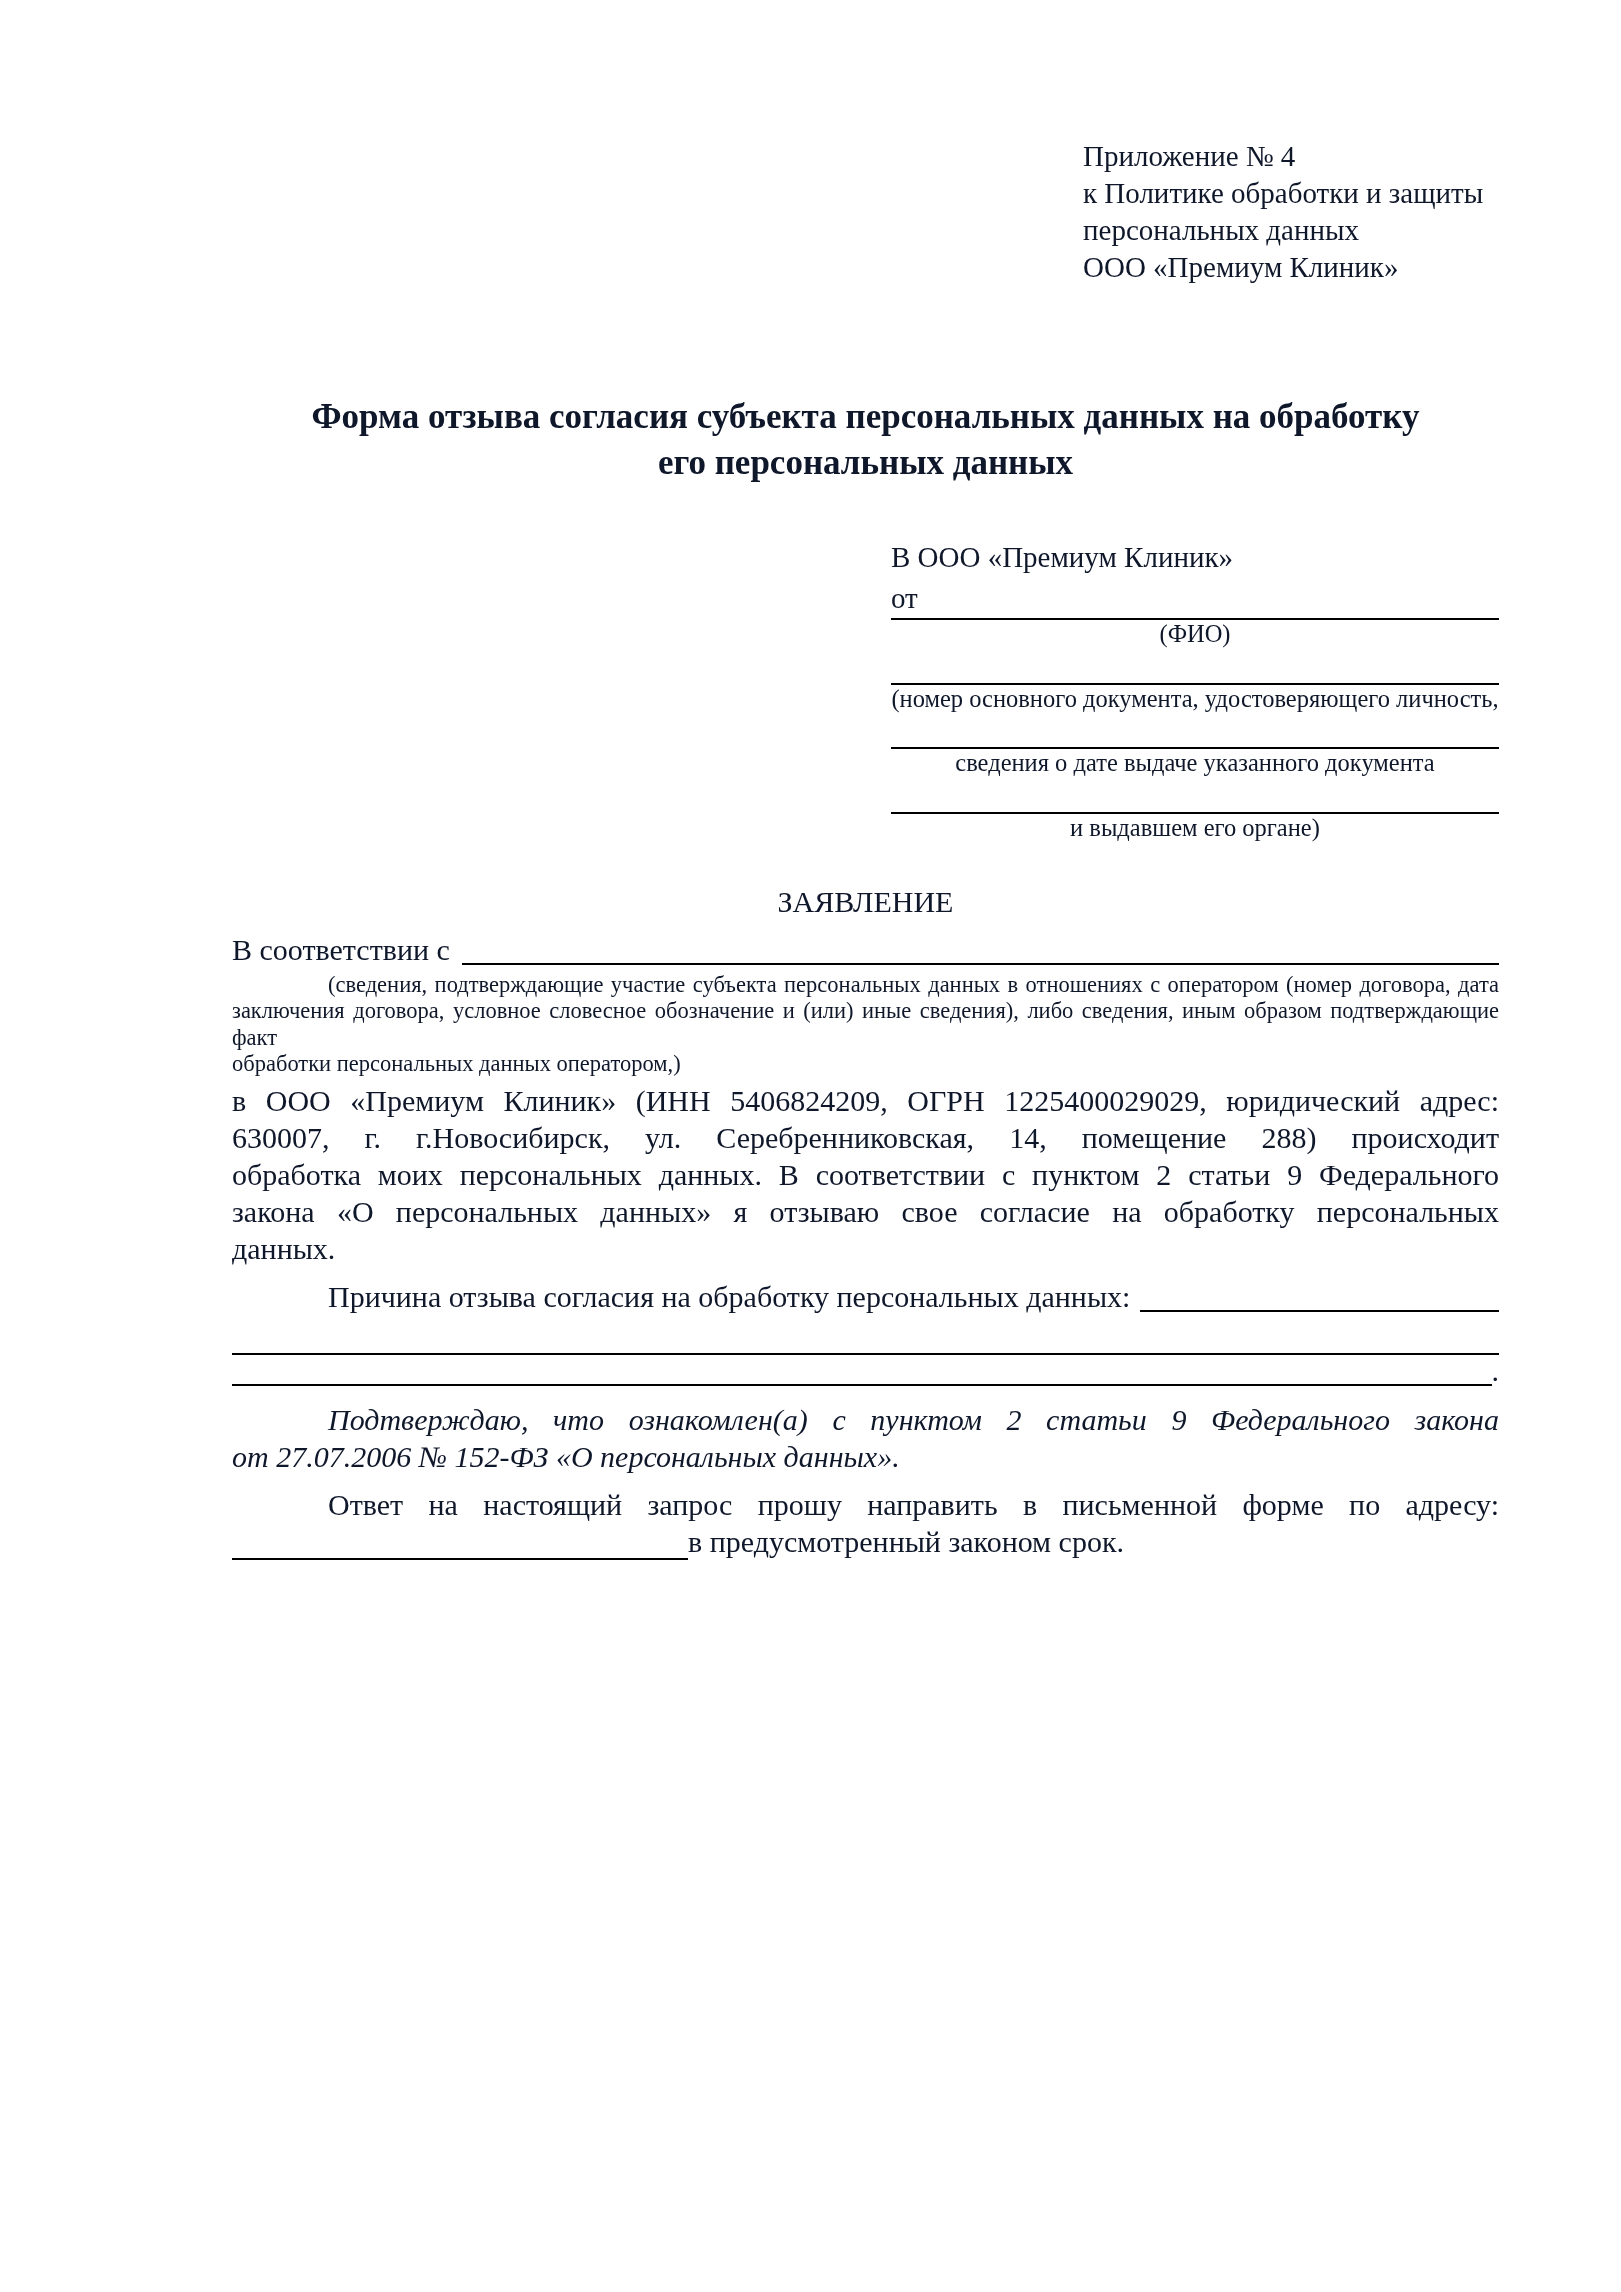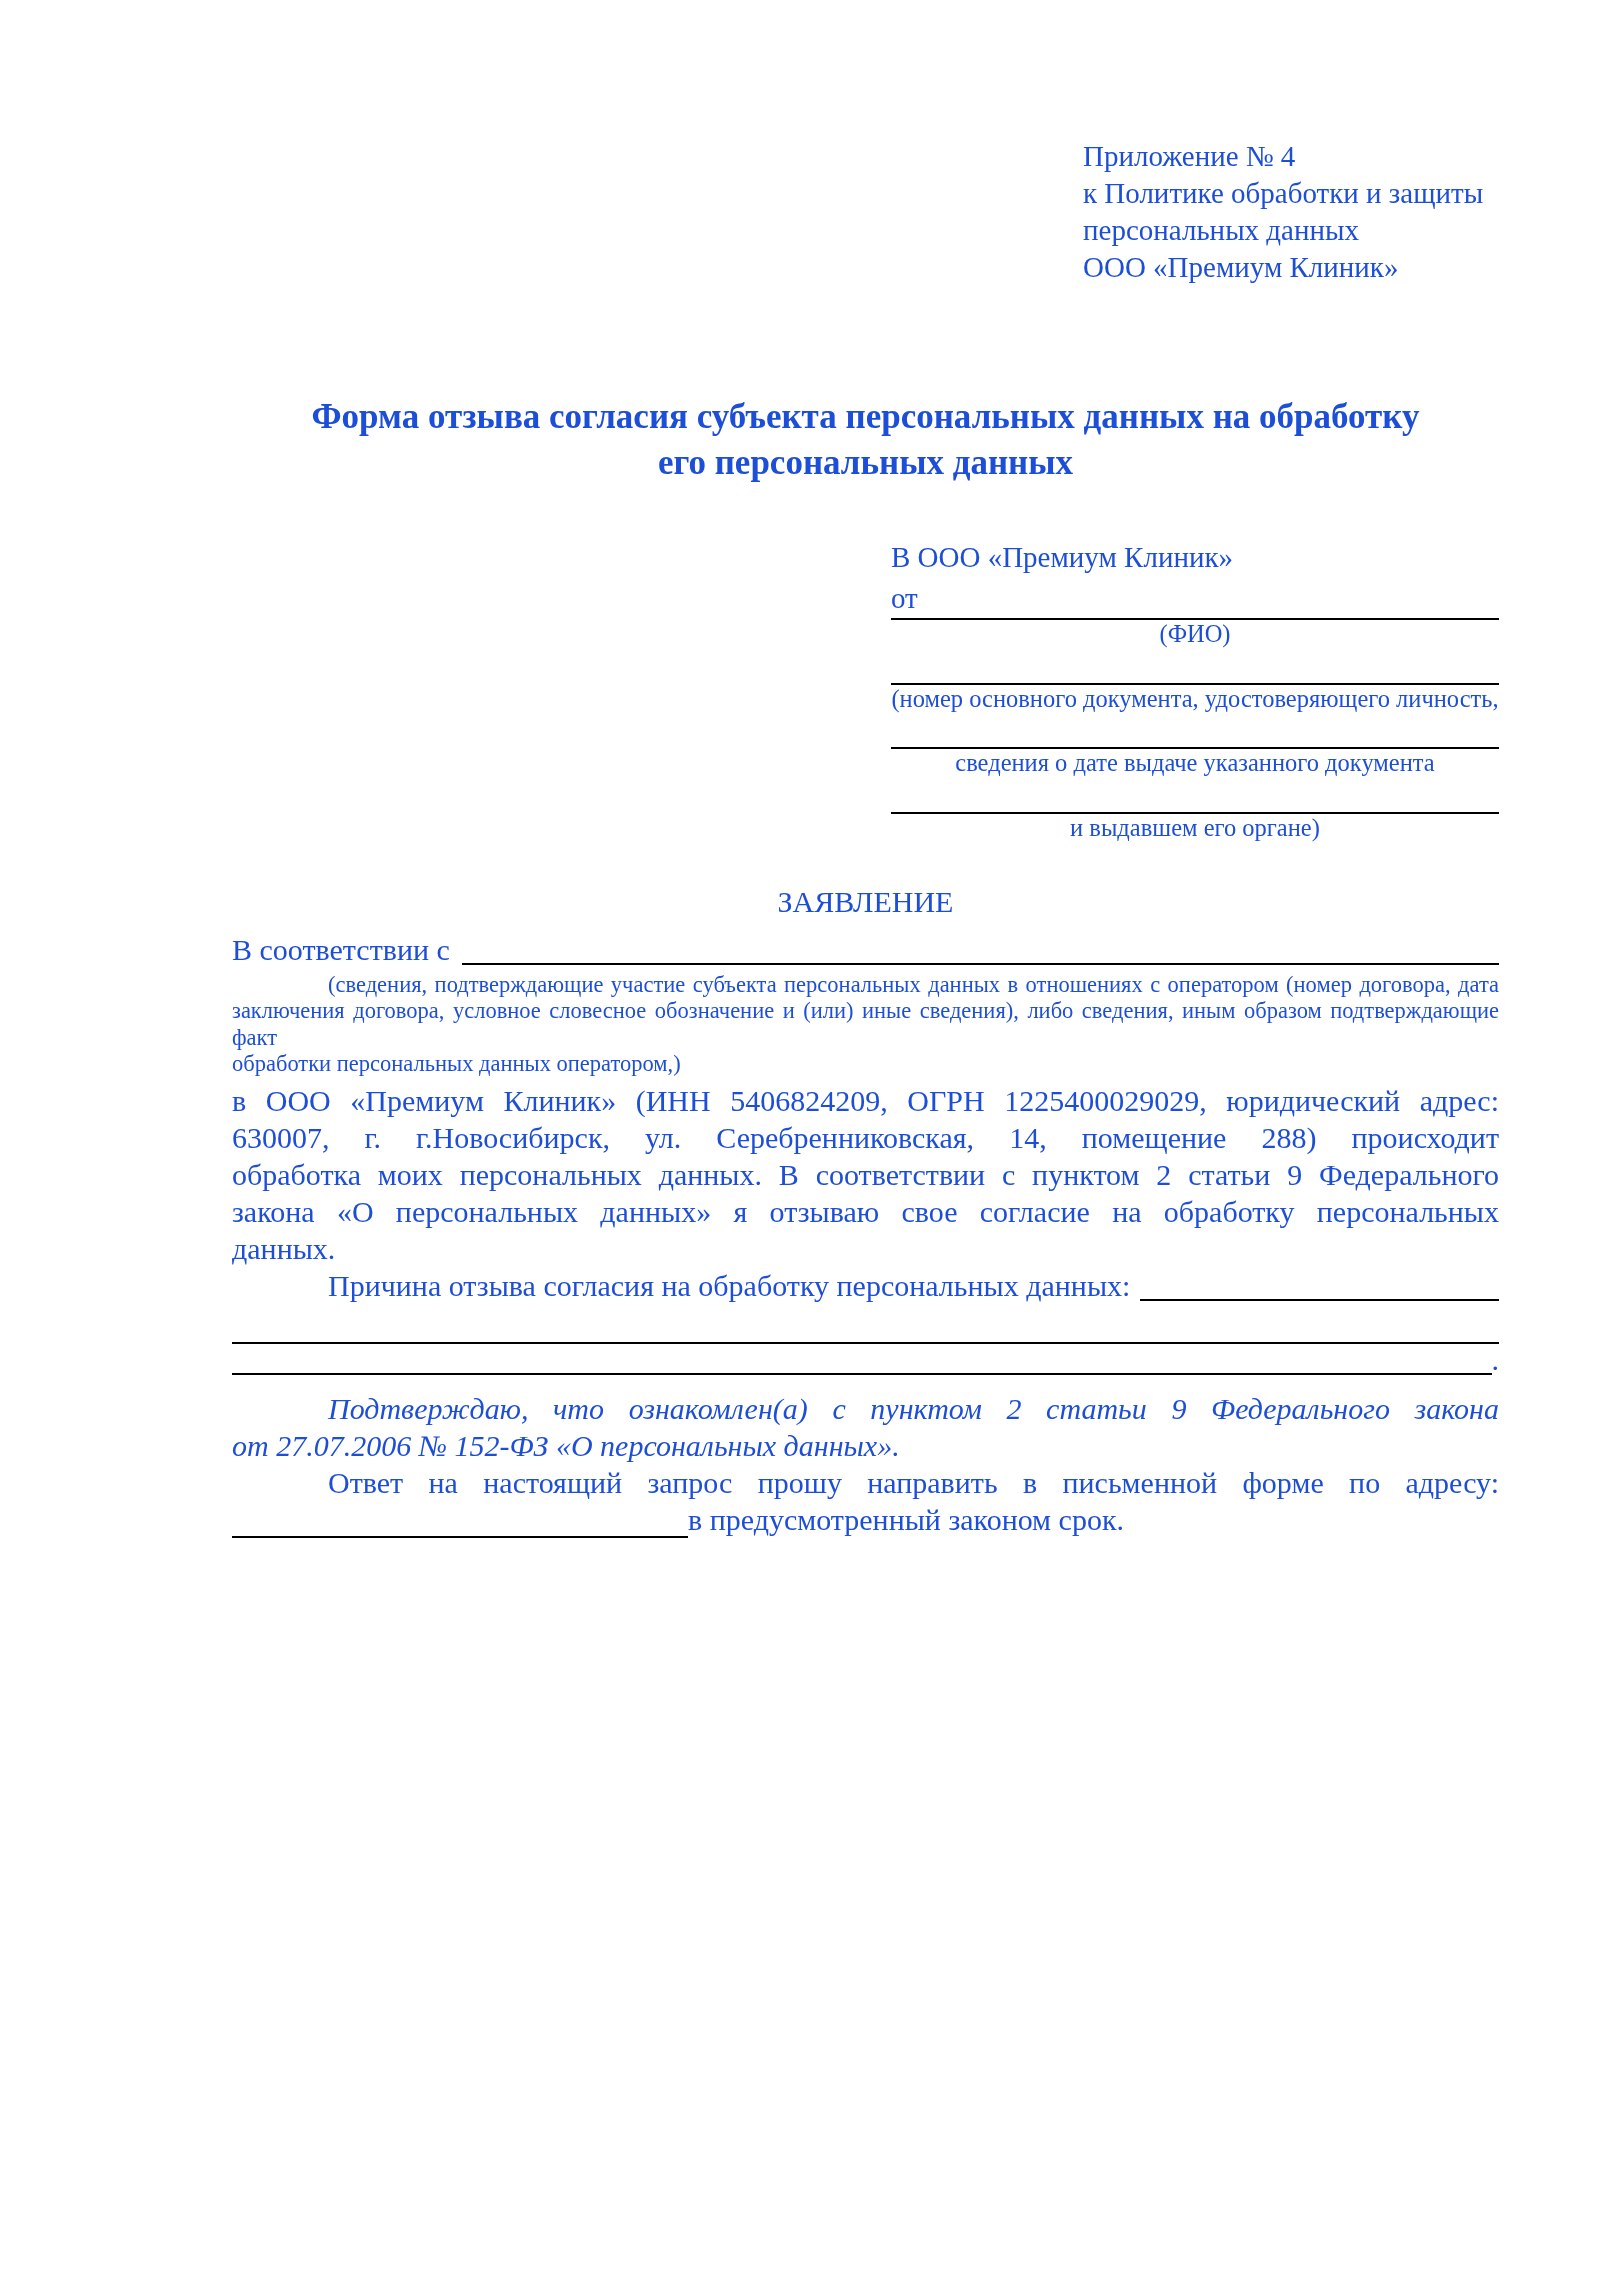--- a/index.html
+++ b/index.html
@@ -1,31 +1,31 @@
 <!DOCTYPE html>
 <html><head>
 <meta charset="utf-8">
 <style>
   html,body { margin:0; padding:0; background:#e8e8e8; }
   .page {
     width:1621px; height:2293px; margin:0 auto; background:#ffffff;
-    font-family:"Liberation Serif","DejaVu Serif",serif; color:#1d4ed8;
+    font-family:"Liberation Serif","DejaVu Serif",serif; color:#0f172a;
     box-sizing:border-box; padding:138px 122px 0 232px; position:relative;
     overflow:hidden;
   }
   .hdr { margin-left:851px; font-size:29px; line-height:37px; }
   .title { margin-top:108px; text-align:center; font-weight:bold; font-size:35px; line-height:46px; }
   .addr { margin-top:49px; margin-left:659px; font-size:29px; }
   .addr-to { line-height:44px; }
   .addr-from { line-height:39px; }
   .field-line { height:0; border-bottom:2px solid #000; }
   .field-spacer { height:36px; border-bottom:2px solid #000; }
   .field-label { text-align:center; font-size:24.5px; line-height:24.5px; padding-top:2px; }
   .heading { margin-top:43px; text-align:center; font-size:30px; line-height:37px; }
-  .body-text { font-size:30px; line-height:37px; }
+  .body-text { font-size:30px; line-height:37px;margin-top:11px; }
   .row { display:flex; }
   .fill { flex:1; border-bottom:2px solid #000; margin-bottom:2.9px; }
   .jline { text-align:justify; text-align-last:justify; }
   .ind { text-indent:96px; }
   .note { font-size:22.5px; line-height:26.5px; margin-top:3.9px; }
   .para { margin-top:3.9px; }
   .blank1 { height:38px; border-bottom:2px solid #000; }
   .blank2 { display:flex; align-items:flex-end; height:31px; font-size:30px; line-height:31px; }
   .blank2 .fill { margin-bottom:0; }
   .ack { margin-top:15.7px;font-style:italic; }

